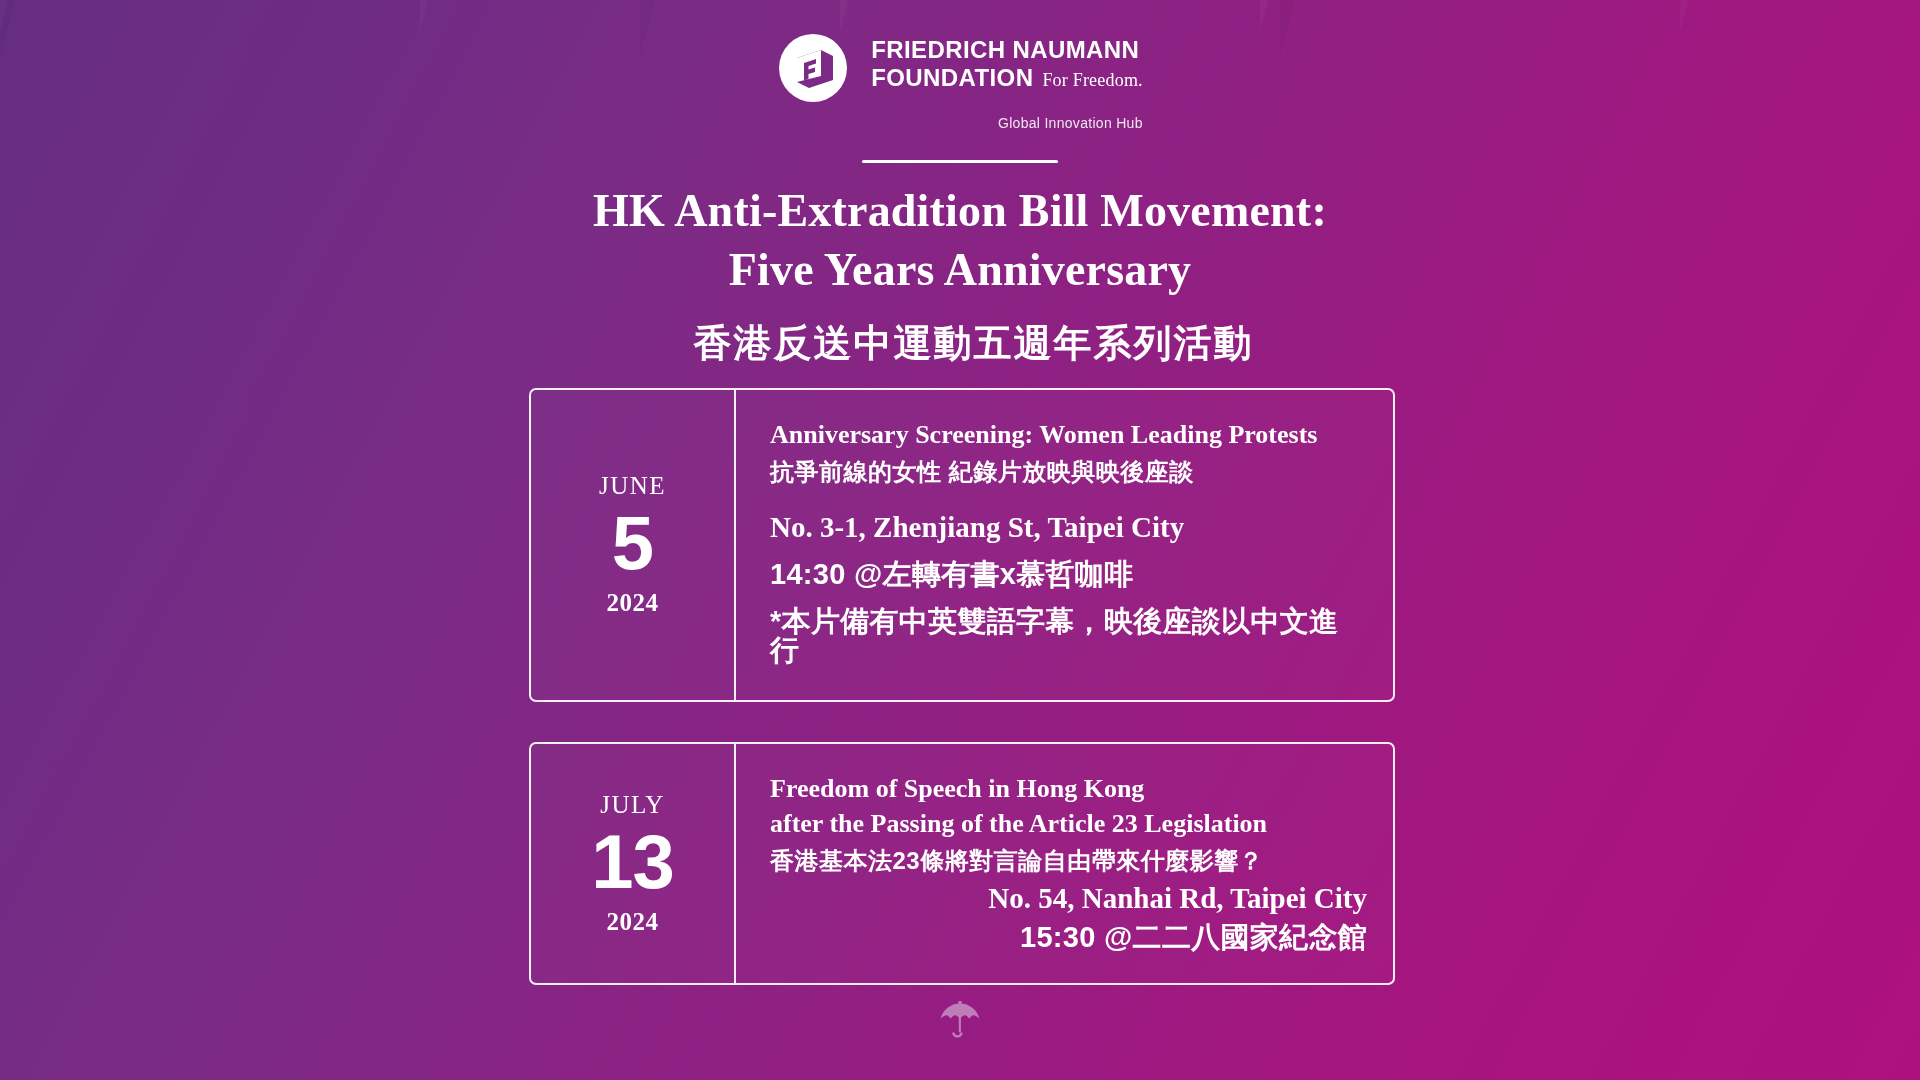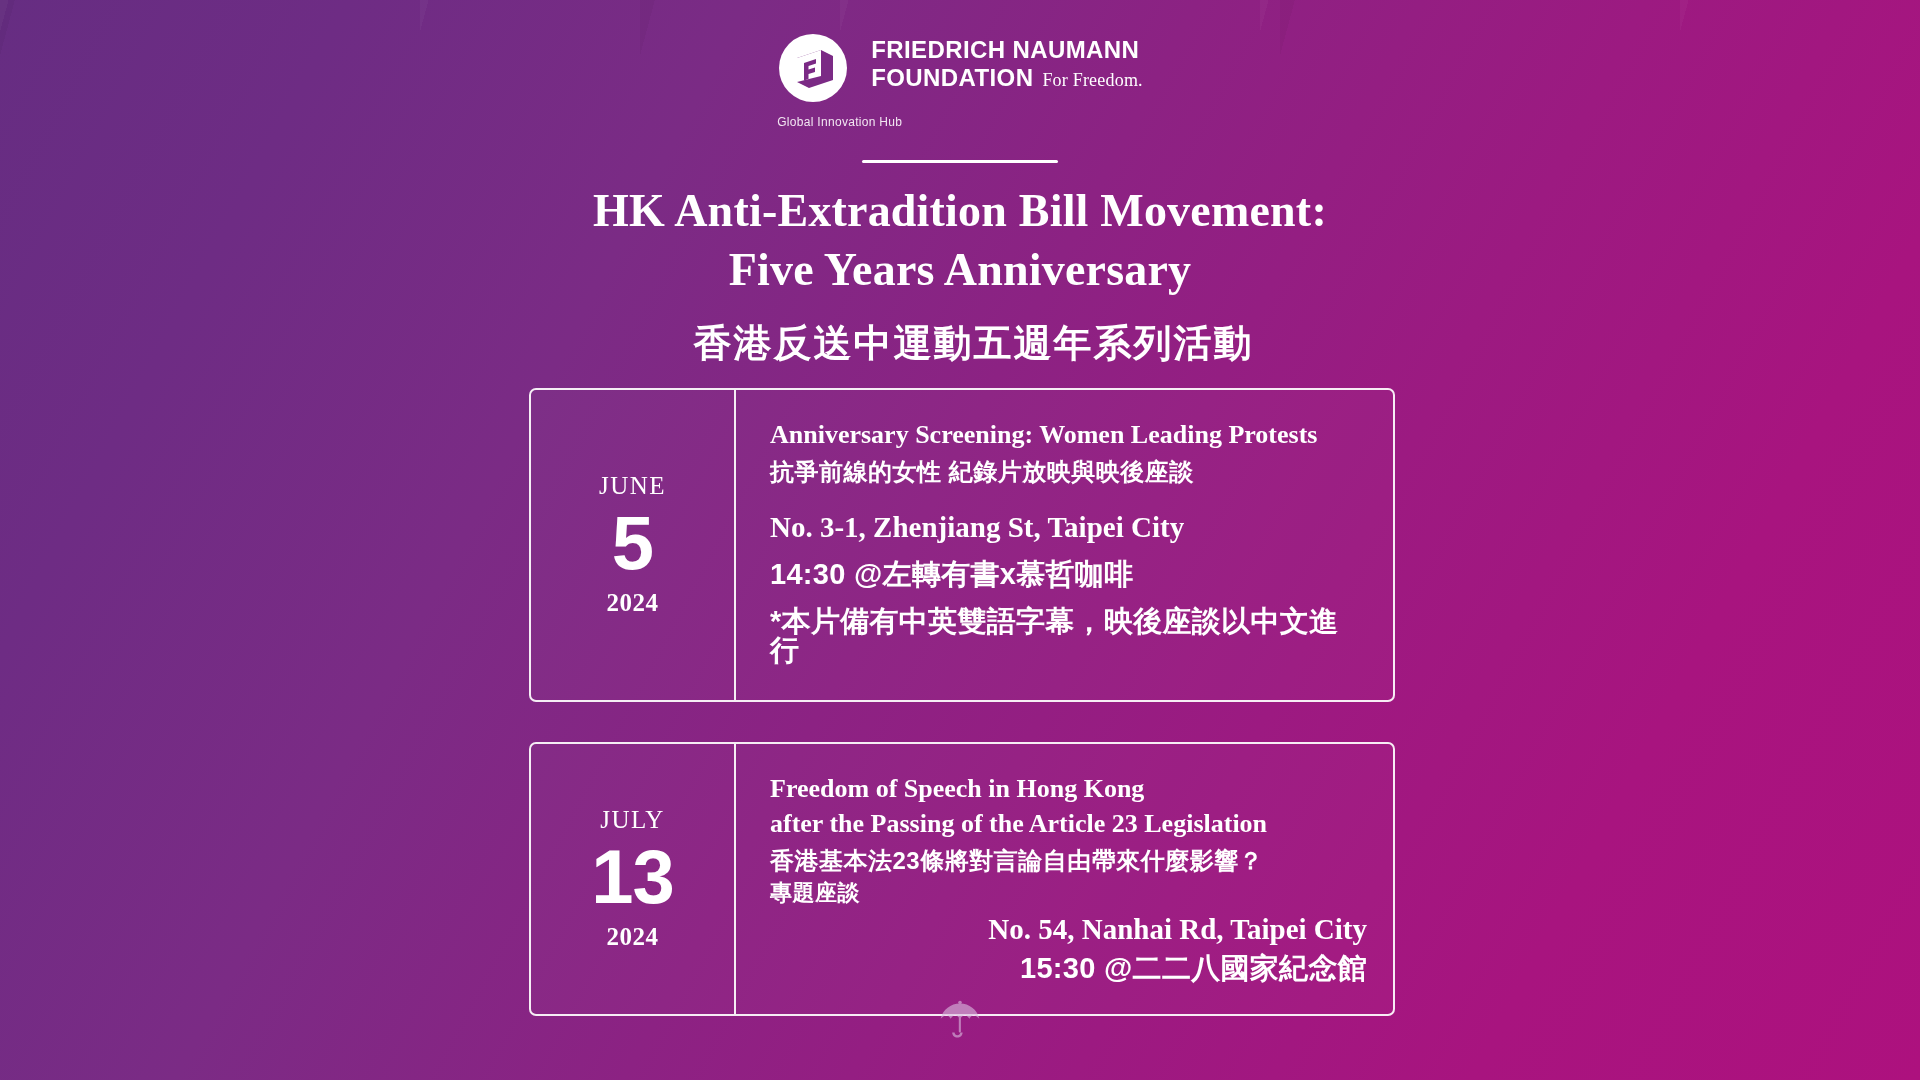--- a/index.html
+++ b/index.html
@@ -63,24 +63,24 @@
   }
   .logo-line2 { display:flex; align-items:baseline; gap:9px; }
   .logo-tag {
     font-family:Liberation Serif, serif;
     font-weight:normal;
     font-size:18px;
     letter-spacing:0.2px;
   }
   .logo-sub {
     font-family:"Liberation Sans", sans-serif;
-    font-size:12px;
+    font-size:14px;
     letter-spacing:0.3px;
     margin-top:11px;
-    text-align:left;
+    text-align:right;
     color:#f2e6f2;
   }
 
   .divider-rule {
     position:absolute; top:160px; left:50%; transform:translateX(-50%);
     width:196px; height:3px; background:#ffffff; border-radius:2px;
   }
 
   
   .title-block { position:absolute; top:182px; left:0; right:0; text-align:center; }
@@ -244,21 +244,20 @@
     <div class="event-card">
       <div class="card-date">
         <div class="date-month">JULY</div>
         <div class="date-day">13</div>
         <div class="date-year">2024</div>
       </div>
       <div class="card-body">
         <div class="evt-title-en">Freedom of Speech in Hong Kong</div>
         <div class="evt-title-en">after the Passing of the Article 23 Legislation</div>
         <div class="evt-title-zh">香港基本法23條將對言論自由帶來什麼影響？</div>
-        <div class="evt-subtitle-zh">專題座談</div>
         <div class="evt-details tight">
           <div class="evt-line">No. 54, Nanhai Rd, Taipei City</div>
           <div class="evt-line cjk">15:30 @二二八國家紀念館</div>
         </div>
       </div>
     </div>
 
   </div>
 
   <div class="umbrella-wrap">

